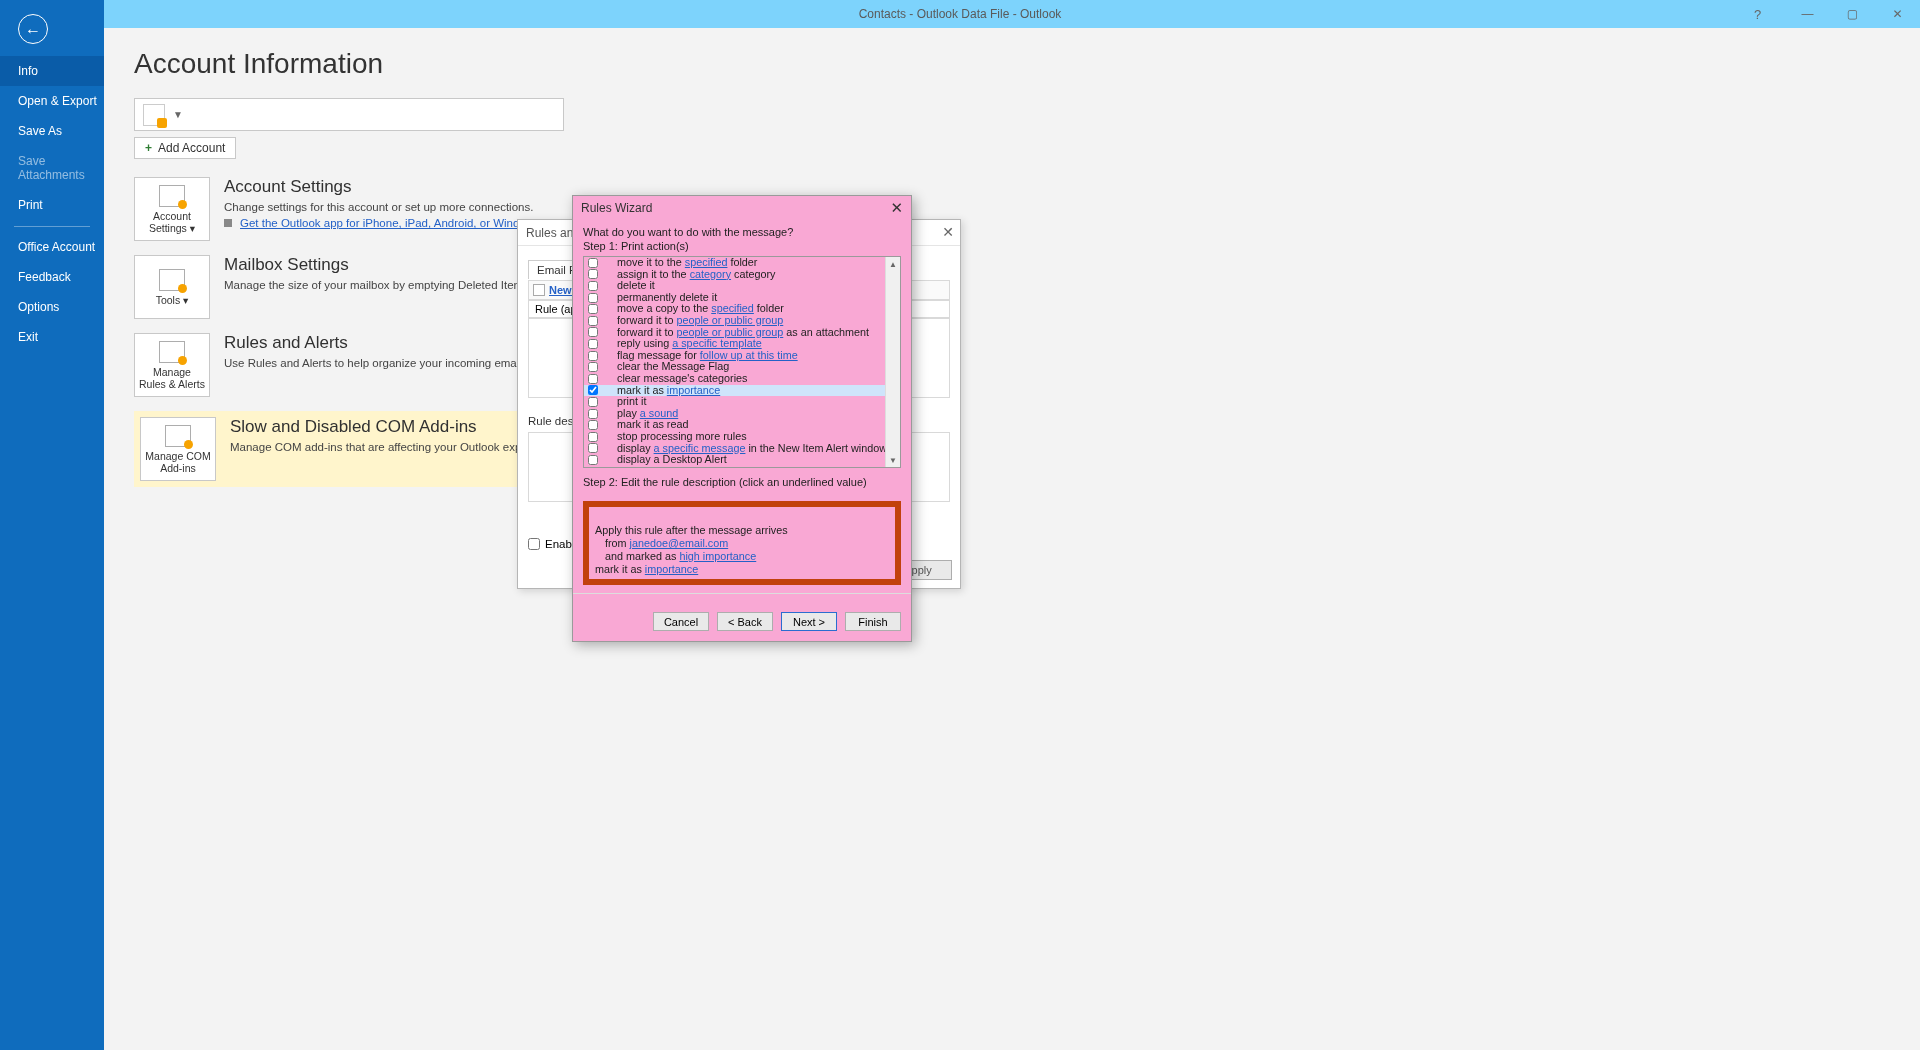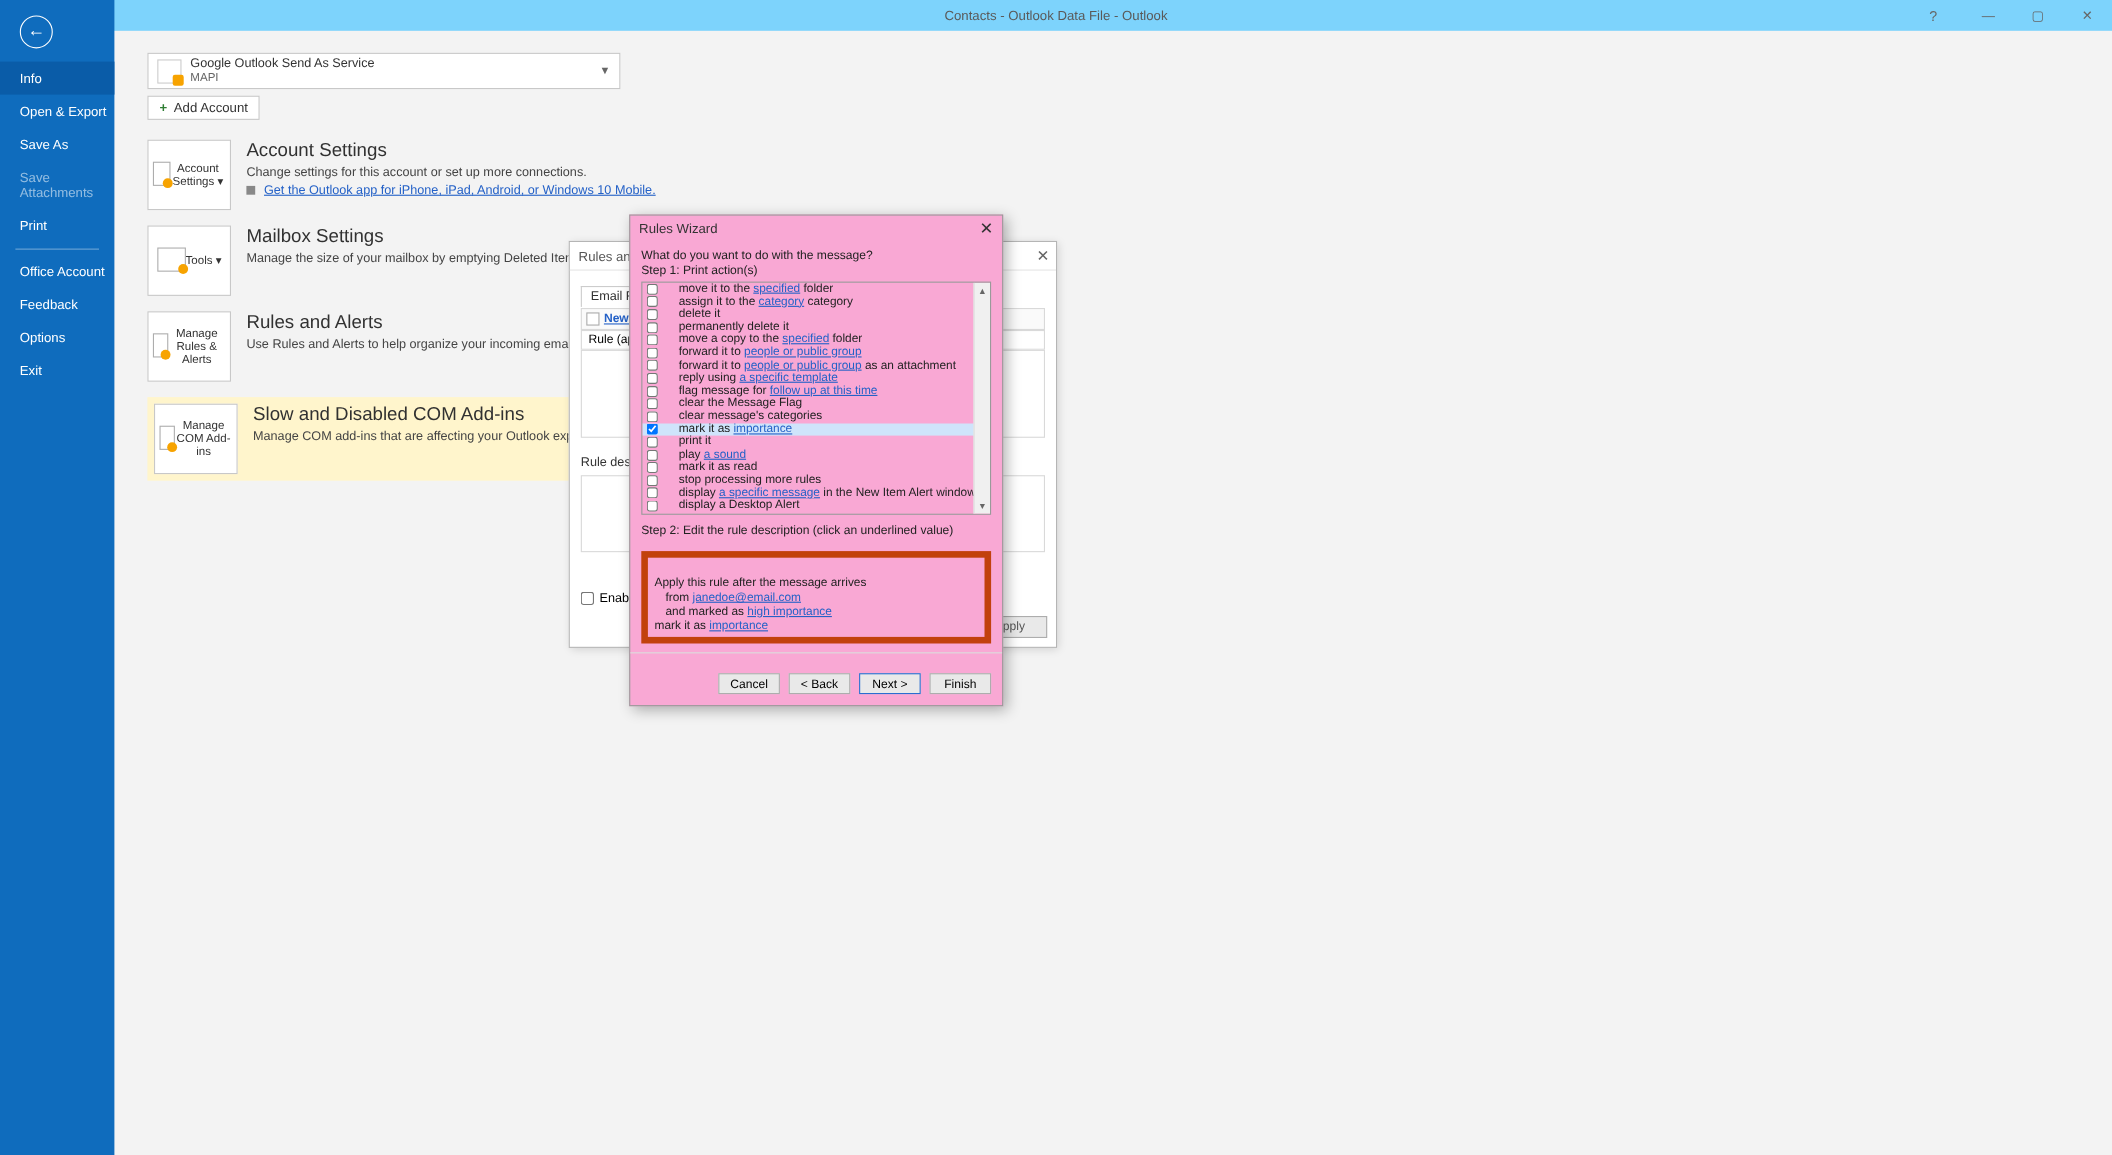--- a/index.html
+++ b/index.html
@@ -26,21 +26,21 @@
 .account-selector { width: 430px; height: 33px; border: 1px solid #c8c8c8; background:#fff; display:flex; align-items:center; padding: 0 8px; margin-bottom: 6px;}
 .account-selector .icon { width: 22px; height: 22px; background: linear-gradient(#fff,#fff); border:1px solid #ccc; margin-right:8px; position:relative;}
 .account-selector .icon::after { content:""; position:absolute; right:-3px; bottom:-3px; width:10px;height:10px;background:#f7a300;border-radius:2px;}
 .account-selector .txt { flex:1; font-size: 11px; line-height:13px; color:#333;}
 .account-selector .drop { color:#666; font-size:10px;}
 
 .add-account { display:inline-flex; align-items:center; gap:6px; border:1px solid #c8c8c8; background:#fff; padding: 3px 10px; font-size:12px; color:#333; margin-bottom: 18px;}
 .add-account .plus { color:#2e7d32; font-weight:bold;}
 
 .section-row { display:flex; gap: 14px; margin-bottom: 14px; align-items:flex-start;}
-.btn-tile { width: 76px; height: 64px; border: 1px solid #c8c8c8; background:#fff; display:flex; flex-direction:row; align-items:center; justify-content:center; font-size:10.5px; text-align:center; line-height:12px; color:#333; padding:4px;}
+.btn-tile { width: 76px; height: 64px; border: 1px solid #c8c8c8; background:#fff; display:flex; flex-direction:column; align-items:center; justify-content:center; font-size:10.5px; text-align:center; line-height:12px; color:#333; padding:4px;}
 .btn-tile .ic { width:26px; height:22px; margin-bottom:3px; background:#fff; border:1px solid #adadad; position:relative;}
 .btn-tile .ic::after{content:"";position:absolute;right:-3px;bottom:-3px;width:9px;height:9px;background:#f7a300;border-radius:50%;}
 .section-text h3 { font-size: 17px; font-weight: 400; color:#313131; margin-bottom:4px;}
 .section-text p { font-size: 11.5px; color:#444; }
 .section-text .bullet { display:flex; gap:8px; font-size:11.5px; margin-top:4px; align-items:center;}
 .section-text .bullet .sq { width:8px;height:8px;background:#888;}
 .link { color:#2461c7; text-decoration: underline; }
 
 .highlighted { background: #fff5cc; padding: 6px 6px 6px 6px; display:flex; gap:14px; width: 800px;}
 
@@ -103,27 +103,24 @@
   <div class="side-item disabled">Save Attachments</div>
   <div class="side-item">Print</div>
   <div class="side-divider"></div>
   <div class="side-item" style="line-height:13px;">Office Account</div>
   <div class="side-item">Feedback</div>
   <div class="side-item">Options</div>
   <div class="side-item">Exit</div>
 </div>
 
 <div class="main">
+  <div class="page-title">Account Information</div>
 
   <div class="account-selector">
     <div class="icon"></div>
-    <div class="txt">
-      <div style="font-size:11.5px;">Google Outlook Send As Service</div>
-      <div style="font-size:10.5px;color:#666;">MAPI</div>
-    </div>
     <div class="drop">▼</div>
   </div>
 
   <div class="add-account">
     <span class="plus">+</span>
     <span>Add Account</span>
   </div>
 
   
   <div class="section-row">

